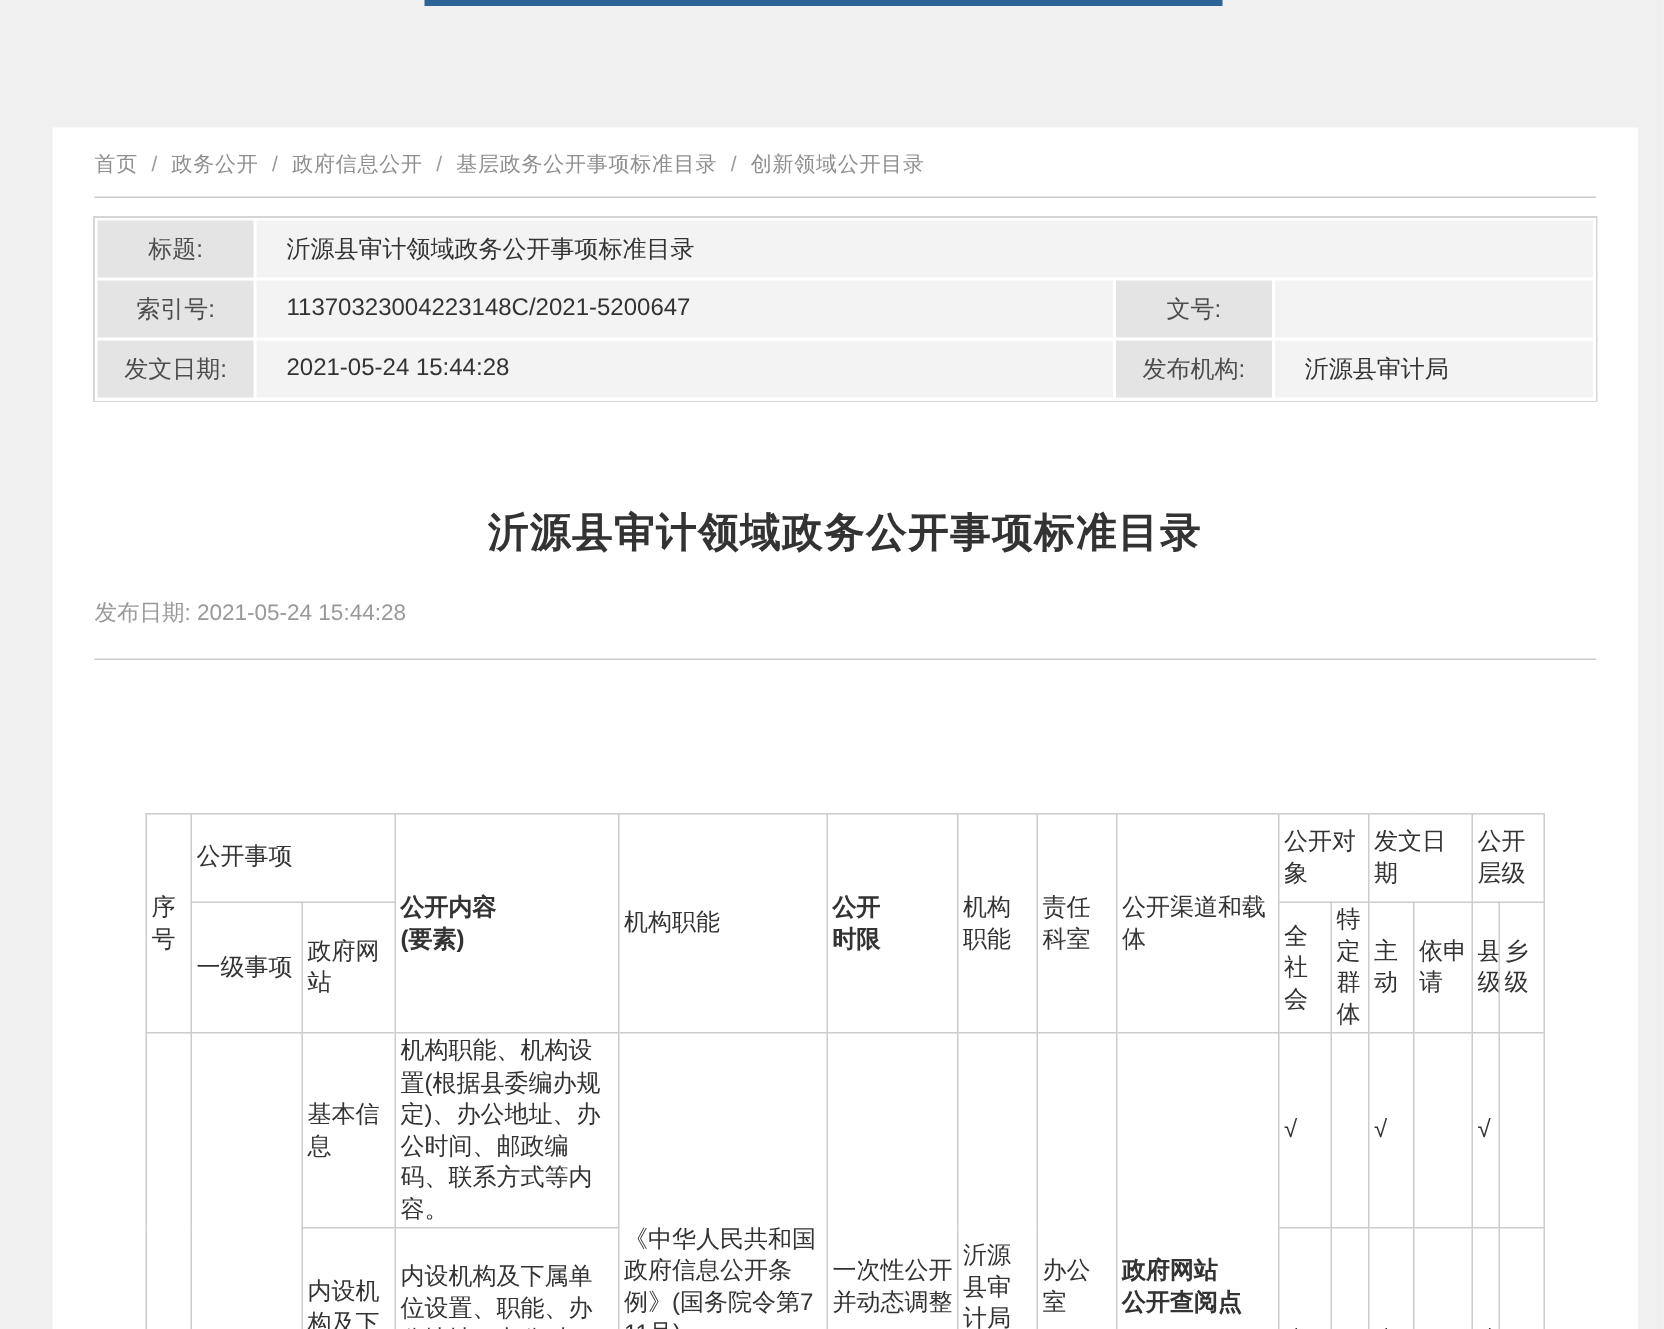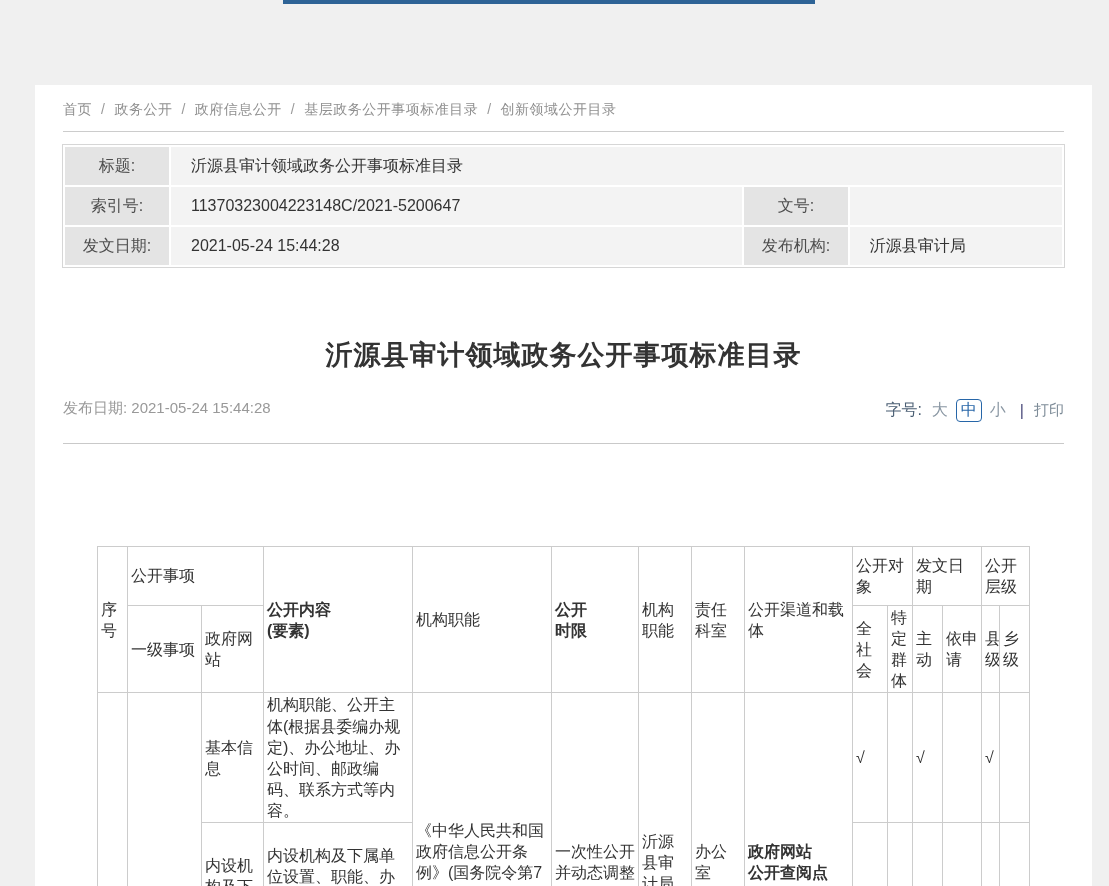--- a/index.html
+++ b/index.html
@@ -146,28 +146,20 @@
       </tr>
     </tbody>
       </table>
 
     <h1 class="article-title">沂源县审计领域政务公开事项标准目录</h1>
 
     <div class="pub-row">
       <div class="pub-date">
         <span>发布日期:</span>
         <span>2021-05-24 15:44:28</span>
-      </div>
-      <div class="tools">
-        <span class="fs-label">字号:</span>
-        <span class="fs-btn">大</span>
-        <span class="fs-btn active">中</span>
-        <span class="fs-btn">小</span>
-        <span class="bar">|</span>
-        <span class="print">打印</span>
       </div>
     </div>
 
     <div class="rule2"></div>
 
     <div class="catalog-wrap">
       <table class="catalog">
         <colgroup>
           <col style="width:30px">
             <col style="width:74px">
@@ -208,21 +200,21 @@
           <th>特定群体</th>
           <th>主动</th>
           <th>依申请</th>
           <th>县级</th>
           <th>乡级</th>
         </tr>
         <tr class="brow1">
           <td rowspan="2"></td>
           <td rowspan="2"></td>
           <td>基本信息</td>
-          <td>机构职能、公开主体(根据县委编办规定)、办公地址、办公时间、邮政编码、联系方式等内容。</td>
+          <td>机构职能、机构设置(根据县委编办规定)、办公地址、办公时间、邮政编码、联系方式等内容。</td>
           <td rowspan="2" class="pushed">《中华人民共和国政府信息公开条例》(国务院令第711号)</td>
           <td rowspan="2" class="pushed">一次性公开并动态调整</td>
           <td rowspan="2" class="pushed">沂源县审计局</td>
           <td rowspan="2" class="pushed">办公室</td>
           <td rowspan="2" class="pushed preline">政府网站
 公开查阅点</td>
           <td>√</td>
           <td></td>
           <td>√</td>
           <td></td>

